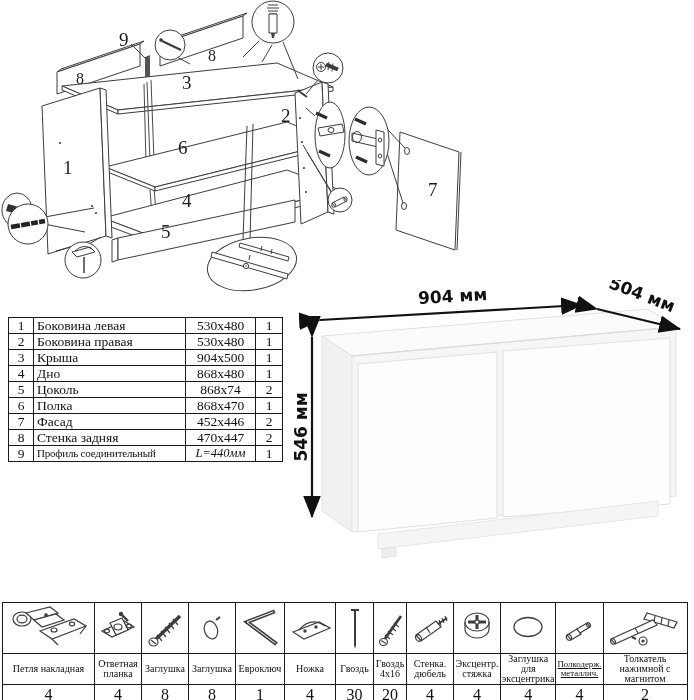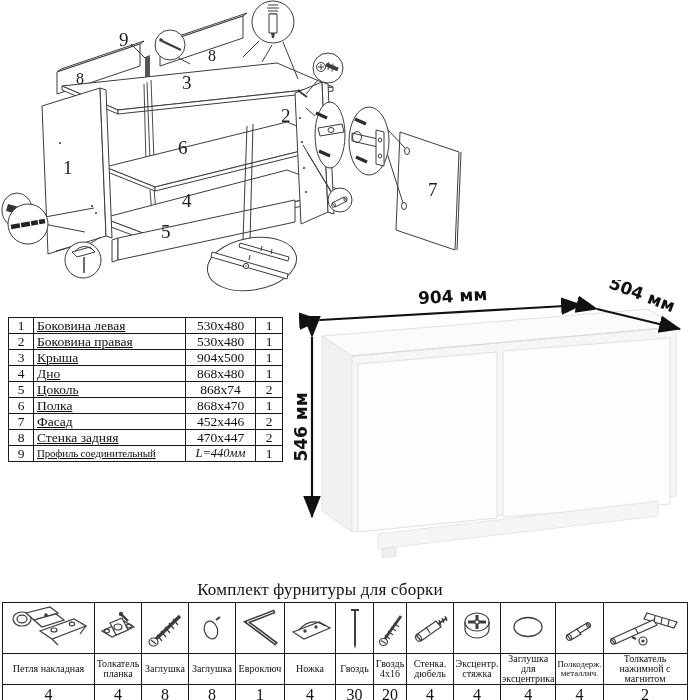--- a/index.html
+++ b/index.html
@@ -8,32 +8,32 @@
   svg text{user-select:none;}
   .diag-label{font-family:"Liberation Serif",serif;font-size:19px;fill:#1c1c1c;}
   .diag-label-sm{font-family:"Liberation Serif",serif;font-size:16px;fill:#1c1c1c;}
 
   
   .parts-table{position:absolute;left:8px;top:317px;border-collapse:collapse;
                font-size:13.5px;line-height:1;}
   .parts-table td{border:1px solid #1a1a1a;height:15px;padding:0 3px;vertical-align:middle;
                   white-space:nowrap;}
   .parts-table td.c{text-align:center;padding:0 1px;}
-  .parts-table td.name{text-align:left;text-decoration:underline;}
+  .parts-table td.name{text-align:left;}
   .parts-table tr.condensed td.name{font-size:11px;letter-spacing:-0.2px;margin-left:40px;}
   .parts-table tr.condensed td.size{font-size:12.5px;font-style:italic;}
 
   
   .hw-title{position:absolute;left:0;top:580px;width:640px;text-align:center;
             font-size:17px;letter-spacing:0.2px;}
   .hw-table{position:absolute;left:2px;top:602px;border-collapse:collapse;table-layout:fixed;}
   .hw-table td{border:1px solid #1a1a1a;padding:0;text-align:center;vertical-align:middle;overflow:hidden;}
   .hw-table tr.icons td{height:50px;}
   .hw-table tr.names td{height:20px;font-size:10px;line-height:1.0;padding:0 1px;}
-  .hw-table tr.names td.sm{font-size:8.8px;}
+  .hw-table tr.names td.sm{font-size:8.8px;text-decoration:underline;}
   .hw-table tr.qty td{height:20px;font-size:16px;}
   .hwicon{display:block;margin:0 auto;}
 </style>
 </head>
 <body>
 
 <div class="page">
 
   <svg class="exploded" width="694" height="316" viewBox="0 0 694 316" style="position:absolute;left:0;top:0;" fill="none" stroke="#3c3c3c" stroke-width="1" stroke-linejoin="round">
 
@@ -306,21 +306,20 @@
       <line x1="307" y1="29" x2="390" y2="49" marker-start="url(#ah)" marker-end="url(#ah)"></line>
       <line x1="22" y1="57" x2="22" y2="237" marker-start="url(#ah)" marker-end="url(#ah)"></line>
     </g>
     <g fill="#111" style="font-family:'DejaVu Sans',sans-serif;font-weight:bold;font-size:17px;" text-anchor="middle">
       <text x="163" y="22" transform="rotate(-3.5 163 22)">904 мм</text>
       <text x="350" y="20" transform="rotate(21 350 20)">504 мм</text>
       <text x="12" y="152" transform="rotate(-90 12 147)">546 мм</text>
     </g>
   </svg>
 
-  <div class="hw-title">Комплект фурнитуры для сборки</div>
 
   <table class="hw-table">
     <colgroup>
       <col style="width:92px">
         <col style="width:47px">
         <col style="width:47px">
         <col style="width:47px">
       <col style="width:49px">
         <col style="width:47px">
         <col style="width:38px">
@@ -451,21 +450,21 @@
         <line x1="30" y1="23" x2="33" y2="28"></line>
         <ellipse cx="8" cy="36.5" rx="2.2" ry="2.8" transform="rotate(-25 8 36.5)"></ellipse>
         <circle cx="38" cy="36" r="4" fill="#fff"></circle>
               <circle cx="38" cy="36" r="1" fill="#3c3c3c"></circle>
         <line x1="27" y1="32" x2="31" y2="34" stroke-width="2"></line>
       </svg>
           </td>
     </tr>
     <tr class="names">
       <td>Петля накладная</td>
-      <td>Толкатель планка</td>
+      <td>Ответная планка</td>
       <td>Заглушка</td>
       <td>Заглушка</td>
       <td>Евроключ</td>
       <td>Ножка</td>
       <td>Гвоздь</td>
       <td>Гвоздь 4x16</td>
       <td>Стенка. дюбель</td>
       <td>Эксцентр. стяжка</td>
       <td>Заглушка для эксцентрика</td>
       <td class="sm">Полкодерж. металлич.</td>

